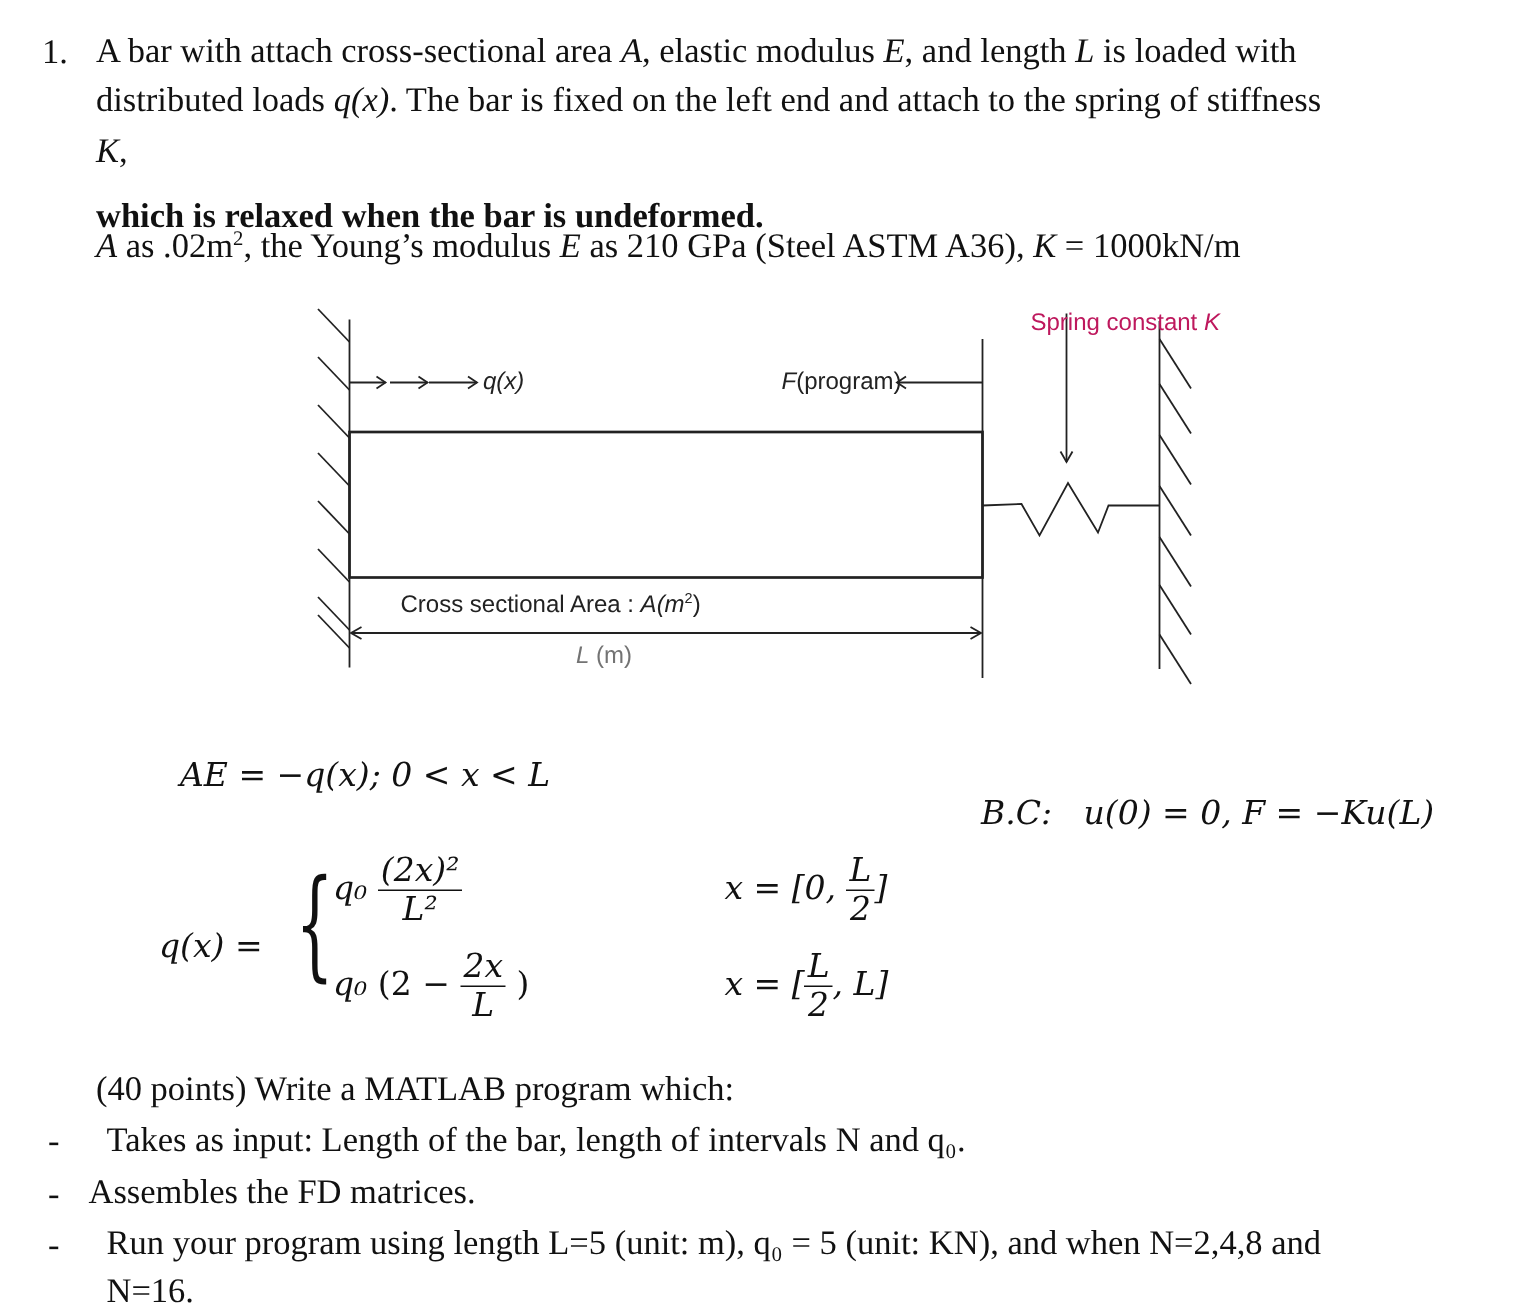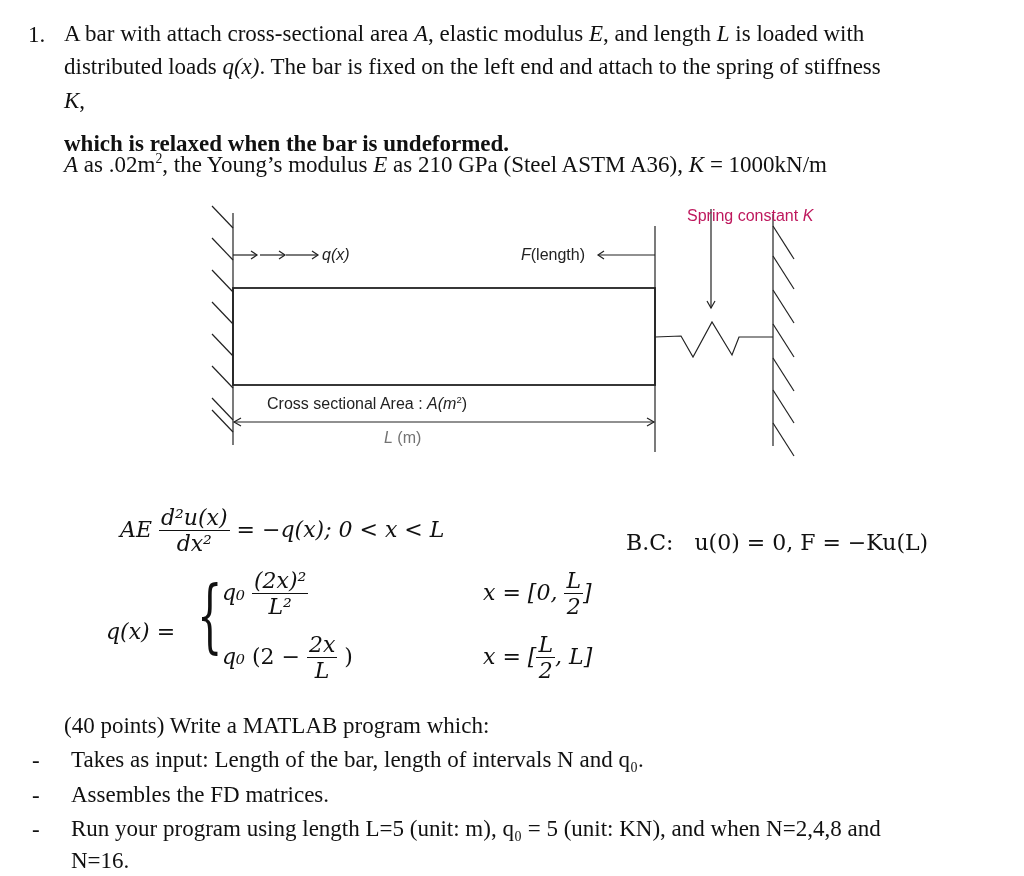--- a/index.html
+++ b/index.html
@@ -101,41 +101,37 @@
 
 <div class="sans" style="position:absolute; left:687px; top:187px; font-size:16px; color:#be185d;margin-top:20px;">
   <span>Spring constant</span> <i>K</i>
 </div>
 
 <div class="sans" style="position:absolute; left:322px; top:246px; font-size:16px; color:#222;">
   <i>q(x)</i>
 </div>
 
 <div class="sans" style="position:absolute; left:521px; top:246px; font-size:16px; color:#222;">
-  <i>F</i><span>(length)</span>
+  <i>F</i><span>(program)</span>
 </div>
 
 <div class="sans" style="position:absolute; left:267px; top:394px; font-size:16px; color:#222;">
   <span>Cross sectional  Area : </span><i>A(m</i><sup>2</sup><span>)</span>
 </div>
 
 <div class="sans" style="position:absolute; left:384px; top:429px; font-size:16px; color:#737373;">
   <i>L</i><span> (m)</span>
 </div>
 
 <div class="math" style="left:120px; top:505px;">
   <i>AE</i>
-  <span class="frac">
-    <span class="num-part" style="font-style:italic;">d²u(x)</span>
-    <span style="font-style:italic;">dx²</span>
-  </span>
   <span style="font-style:italic;">= −q(x); 0 &lt; x &lt; L</span>
 </div>
 
-<div class="math" style="left:626px; top:530px; ">
+<div class="math" style="left:654px; top:530px; font-style:italic;">
   <span>B.C:</span>
   <span style="margin-left:14px;">u(0) = 0, F = −Ku(L)</span>
 </div>
 
 <div class="math" style="left:106px; top:619px; font-style:italic;">q(x) =</div>
 <div class="math" style="left:197px; top:576px; font-size:80px; font-weight:100; line-height:80px; color:#111; transform:scaleX(0.5); transform-origin:left top;">{</div>
 
 <div class="math" style="left:222px; top:568px; font-style:italic;">
   <span>q₀</span>
   <span class="frac">
@@ -161,17 +157,17 @@
 <div class="math" style="left:483px; top:632px; font-style:italic;">
   <span>x = [</span><span class="frac"><span class="num-part">L</span><span>2</span></span><span>, L]</span>
 </div>
 
 <div class="serif line" style="left:64px; top:714px;">(40 points) Write a MATLAB program which:</div>
 
 <div class="serif bullet" style="top:748px;">-</div>
 <div class="serif line" style="left:71px; top:748px;">Takes as input: Length of the bar, length of intervals N and q₀.</div>
 
 <div class="serif bullet" style="top:783px;">-</div>
-<div class="serif line" style="left:71px; top:783px;">Assembles the FD matrices.</div>
+<div class="serif line" style="left:59px; top:783px;">Assembles the FD matrices.</div>
 
 <div class="serif bullet" style="top:817px;">-</div>
 <div class="serif line" style="left:71px; top:817px;">Run your program using length L=5 (unit: m), q₀ = 5 (unit: KN), and when N=2,4,8 and</div>
 <div class="serif line" style="left:71px; top:849px;">N=16.</div>
 
 </body></html>

